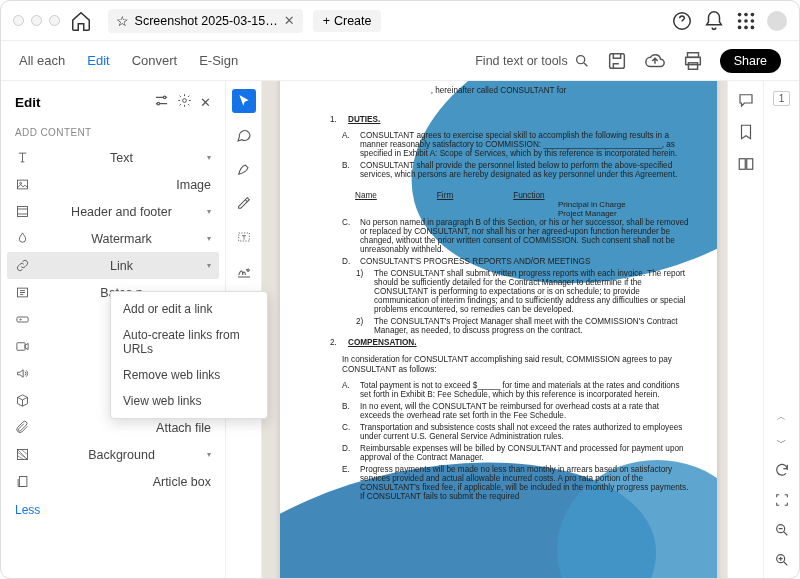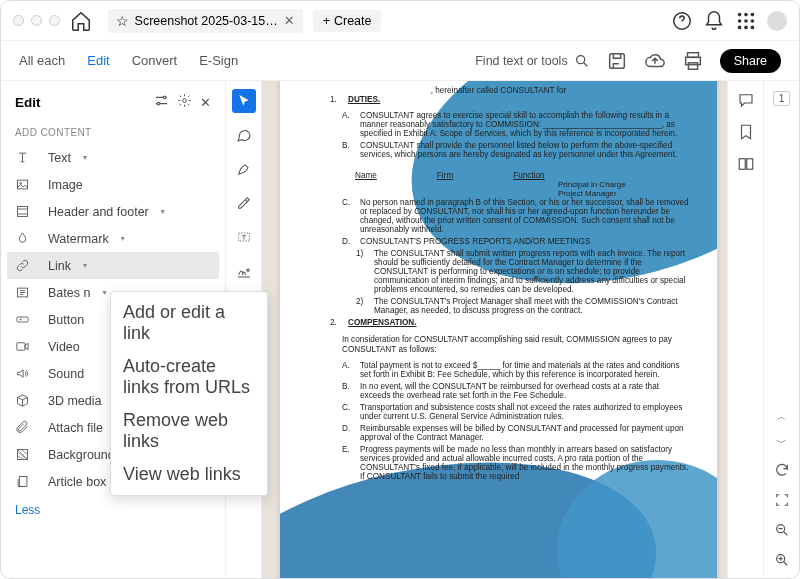--- a/index.html
+++ b/index.html
@@ -29,29 +29,29 @@
   
   .main { display:flex; height: calc(579px - 80px); }
   
   
   .left { width: 225px; border-right:1px solid #eee; padding: 10px 0; display:flex; flex-direction:column; font-size:12.5px; }
   .left-head { display:flex; align-items:center; padding: 2px 14px 10px; gap:8px; }
   .left-head h3 { font-size:13.5px; font-weight:600; flex:1; }
   .left-head .hicon { font-size:13px; color:#555; }
   .left-sub { padding: 6px 14px; font-size:10px; color:#888; letter-spacing:.4px; }
   .li-group { display:flex; flex-direction:column; }
-  .li-item { display:flex; align-items:center; padding: 6px 14px; gap:18px; color:#444; cursor:pointer; }
+  .li-item { display:flex; align-items:center; padding: 6px 14px; gap:26px; color:#444; cursor:pointer;justify-content:space-between; }
   .li-item.active { background:#e9e9e9; border-radius:2px; margin:0 6px; padding:6px 8px; }
   .li-item .caret { font-size:8px; margin-left:-6px; color:#888; }
   .less { color:#1473e6; padding:8px 14px; font-size:12px; }
   .li-icon { width:15px; height:15px; display:flex; align-items:center; justify-content:center; }
   .li-icon svg { width:15px; height:15px; stroke:#555; fill:none; stroke-width:1.4; }
   
   
-  .submenu { position:absolute; left:110px; top:291px; width:158px; background:#fff; border:1px solid #ddd; border-radius:4px; box-shadow:0 4px 14px rgba(0,0,0,.15); padding:4px 0; z-index:20; font-size:18px; }
+  .submenu { position:absolute; left:110px; top:291px; width:158px; background:#fff; border:1px solid #ddd; border-radius:4px; box-shadow:0 4px 14px rgba(0,0,0,.15); padding:4px 0; z-index:20; font-size:12px; }
   .submenu .sm-item { padding:6px 12px; color:#444; cursor:pointer; }
   
   
   .toolstrip { width: 36px; background:#fff; border-right:1px solid #eee; display:flex; flex-direction:column; align-items:center; padding:8px 0; gap:10px; }
   .toolstrip .tool { width:24px; height:24px; display:flex; align-items:center; justify-content:center; border-radius:3px; }
   .toolstrip .tool.sel { background:#1473e6; color:#fff; }
   .toolstrip svg { width:16px; height:16px; }
   
   
   .doc-area { flex:1; background:#e7e2dc; position:relative; overflow:hidden; }
@@ -343,21 +343,21 @@
         </svg>
       </div>
   </div>
 
   <div class="doc-area">
     <div class="page">
       <div class="swoosh1"></div>
         <div class="swoosh2"></div>
         <div class="swoosh3"></div>
       <div class="doc-content" id="doc-content">
-          <div style="text-align:center;margin-bottom:0">, hereinafter called CONSULTANT for</div>
+          <div style="text-align:center;margin-bottom:20px">, hereinafter called CONSULTANT for</div>
           <div class="sec-block"><span class="sec-num">1.</span><span class="sec-title">DUTIES.</span></div>
           <div class="sub" style="margin-left:34px">
             <span class="lt">A.</span>
             <span>CONSULTANT agrees to exercise special skill to accomplish the following results in a manner reasonably satisfactory to COMMISSION: __________________________, as specified in Exhibit A: Scope of Services, which by this reference is incorporated herein.</span>
           </div>
           <div class="sub" style="margin-left:34px">
             <span class="lt">B.</span>
             <span>CONSULTANT shall provide the personnel listed below to perform the above-specified services, which persons are hereby designated as key personnel under this Agreement.</span>
           </div>
           <div class="columns">

